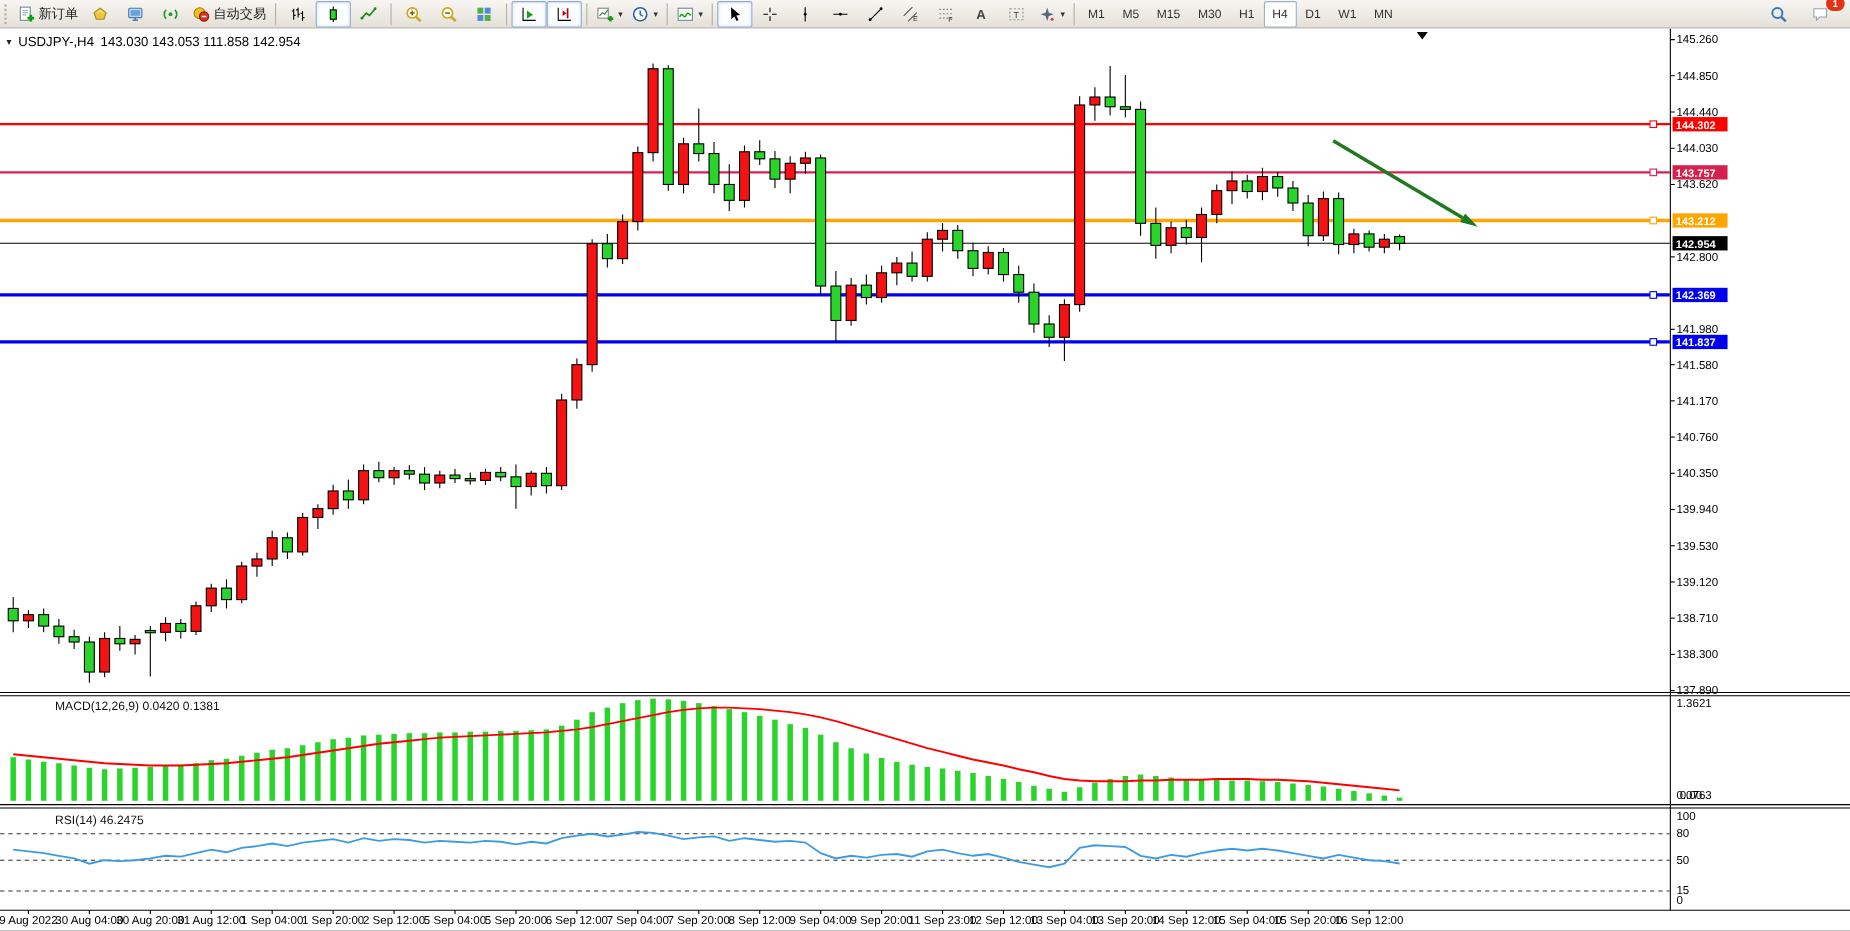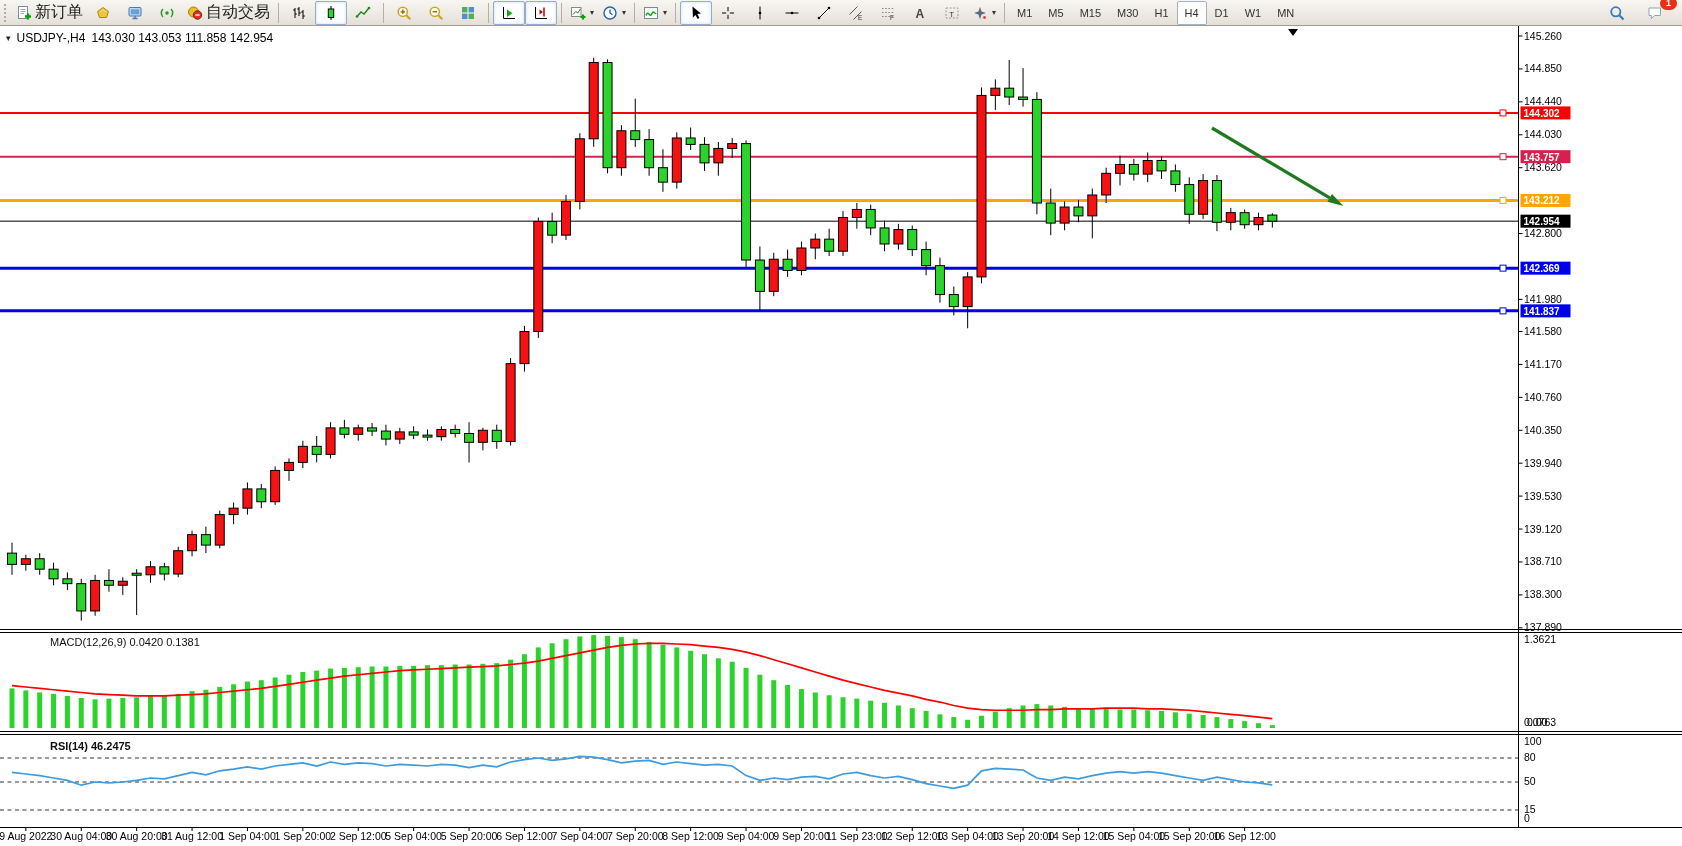--- a/index.html
+++ b/index.html
@@ -4,42 +4,42 @@
 <style>
   html,body{margin:0;padding:0;background:#888;}
   .app{position:relative;width:1682px;height:846px;background:#fff;overflow:hidden;
        font-family:"Liberation Sans",sans-serif;}
   .toolbar{position:absolute;top:0;left:0;width:1682px;height:26px;box-sizing:border-box;
            background:linear-gradient(#f8f6f2,#e4e0d8);border-bottom:1px solid #a09c94;
            display:flex;align-items:center;padding:0 3px;}
   .tb-btn{height:22px;min-width:24px;display:flex;align-items:center;justify-content:center;
           padding:0 3px;border:1px solid transparent;border-radius:2px;gap:3px;cursor:default;}
   .tb-btn.active{border:1px solid #96accc;background:#fbfdff;box-shadow:inset 0 0 3px #cddcee;}
-  .tb-btn .lbl{font-size:16px;color:#1a1a1a;white-space:nowrap;}
+  .tb-btn .lbl{font-size:12px;color:#1a1a1a;white-space:nowrap;}
   .tb-btn svg{display:block;}
   .dd{font-size:8px;color:#333;margin-left:1px;}
   .tb-sep{width:1px;height:20px;background:#b4b0a8;margin:0 4px;flex:none;}
   .tb-grip{width:3px;height:18px;border-left:2px dotted #b2aea6;margin:0 3px 0 1px;flex:none;}
   .tf-btn{height:20px;padding:1px 7px;font-size:11px;color:#333;display:flex;align-items:center;
           border:1px solid transparent;border-radius:2px;text-align:right;}
   .tf-btn.active{border:1px solid #a2b2c4;background:#fcfcfa;}
   .right-group{margin-left:auto;display:flex;align-items:center;gap:6px;padding-right:8px;}
   .chat-wrap{position:relative;}
   .badge{position:absolute;top:-5px;right:-7px;background:#e63214;color:#fff;font-size:9px;
          font-weight:bold;border-radius:8px;min-width:13px;height:13px;line-height:13px;
          text-align:center;padding:0 2px;}
   .chart-area{position:absolute;top:26px;left:0;width:1682px;height:820px;background:#fff;}
   #chart-svg{position:absolute;top:0;left:0;}
   #chart-svg text{font-family:"Liberation Sans",sans-serif;}
   .chart-title{position:absolute;left:6px;top:5px;font-size:12px;color:#000;
                display:flex;align-items:center;gap:6px;white-space:nowrap;}
   .oct{font-size:9px;color:#222;}
   .panel-label{position:absolute;left:6px;font-size:11px;color:#101010;white-space:nowrap;padding-left:44px;}
   #macd-label{top:610px;}
-  #rsi-label{top:714px;font-weight:bold;}
+  #rsi-label{top:714px;}
 </style>
 </head>
 <body>
 
 <div class="app">
   <div class="toolbar" id="toolbar">
       <span class="tb-grip"></span>
       <div class="tb-btn">
         <svg width="16" height="16" viewBox="0 0 16 16" class="">
           <rect x="2.5" y="1.5" width="9" height="12" fill="#fff" stroke="#7a8aa0"></rect>

